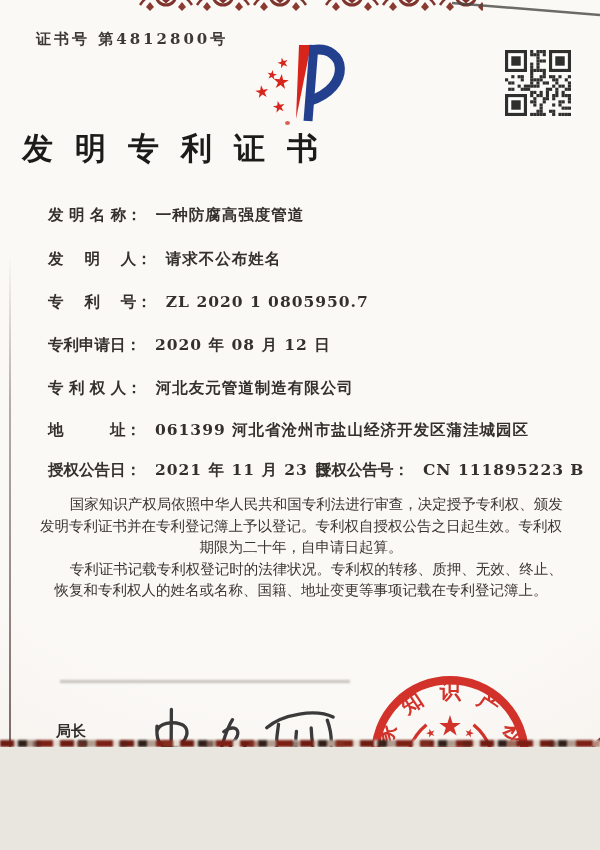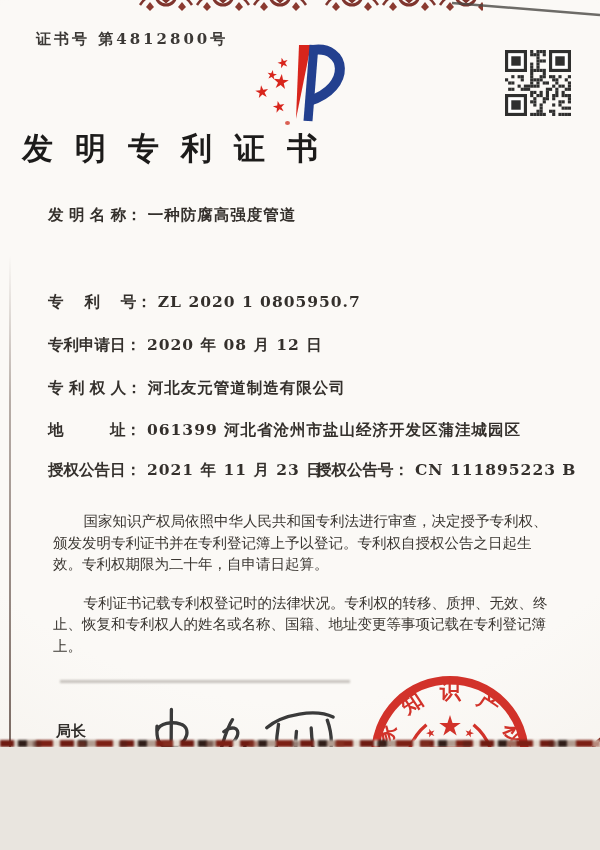--- a/index.html
+++ b/index.html
@@ -12,25 +12,25 @@
   .abs{position:absolute;}
   
   .certno{left:36px;top:30px;font-size:15px;letter-spacing:3px;color:#3b3835;font-weight:600;}
   
   .title{left:0;right:0;top:128px;text-align:left;font-size:31px;font-weight:700;
          letter-spacing:22px;text-indent:22px;color:#1c1b1a;}
   .speck{width:5px;height:4px;border-radius:50%;background:#d23a2a;opacity:.8;}
   
   .frow{left:48px;font-size:15.5px;font-weight:600;color:#34302c;white-space:nowrap;}
   .flabel{display:inline-block;white-space:pre;text-align:center;}
-  .fvalue{display:inline-block;margin-left:6px;letter-spacing:1px;}
+  .fvalue{display:inline-block;margin-left:14px;letter-spacing:1px;}
   .grant2{position:absolute;left:268px;top:0;}
   
   .paras{left:36px;top:494px;width:530px;font-size:14.5px;line-height:21.5px;color:#3a3631;}
-  .paras p{margin:17px;text-indent:2.1em;}
+  .paras p{margin:0;text-indent:2.1em;text-align:center;}
   
   .dtitle{left:56px;top:722px;font-size:15px;font-weight:600;text-align:right;}
   .dname{left:40px;top:758px;font-size:15px;font-weight:400;margin-top:47px;}
   .sig{left:150px;top:688px;width:200px;height:104px;transform:rotate(-1.5deg);}
   .sig path{stroke:#3a3a3a;stroke-width:4.5;fill:none;stroke-linecap:round;stroke-linejoin:round;}
   
   .seal{left:366px;top:671px;width:168px;height:168px;opacity:.93;}
   .sealdate{left:386px;top:775px;width:150px;text-align:center;color:#c3231a;font-size:13.5px;
             font-weight:700;transform:rotate(-3deg);letter-spacing:1px;opacity:.85;}
   
@@ -229,20 +229,23 @@
       <rect x="6" y="48" width="9" height="9" fill="#1e1e1e"></rect>
     </svg>
 
   <div class="abs speck" style="left:285px;top:121px;"></div>
 
   <div class="abs title">发明专利证书</div>
 
   <div class="abs frow" style="top:205px;">
     <span class="flabel">发 明 名 称：</span><span class="fvalue">一种防腐高强度管道</span>
   </div>
+  <div class="abs frow" style="top:249px;">
+    <span class="flabel">发　 明 　人：</span><span class="fvalue">请求不公布姓名</span>
+  </div>
   <div class="abs frow" style="top:292px;">
     <span class="flabel">专　 利 　号：</span><span class="fvalue">ZL 2020 1 0805950.7</span>
   </div>
   <div class="abs frow" style="top:335px;">
     <span class="flabel">专利申请日：</span><span class="fvalue">2020 年 08 月 12 日</span>
   </div>
   <div class="abs frow" style="top:378px;">
     <span class="flabel">专 利 权 人：</span><span class="fvalue">河北友元管道制造有限公司</span>
   </div>
   <div class="abs frow" style="top:420px;">

